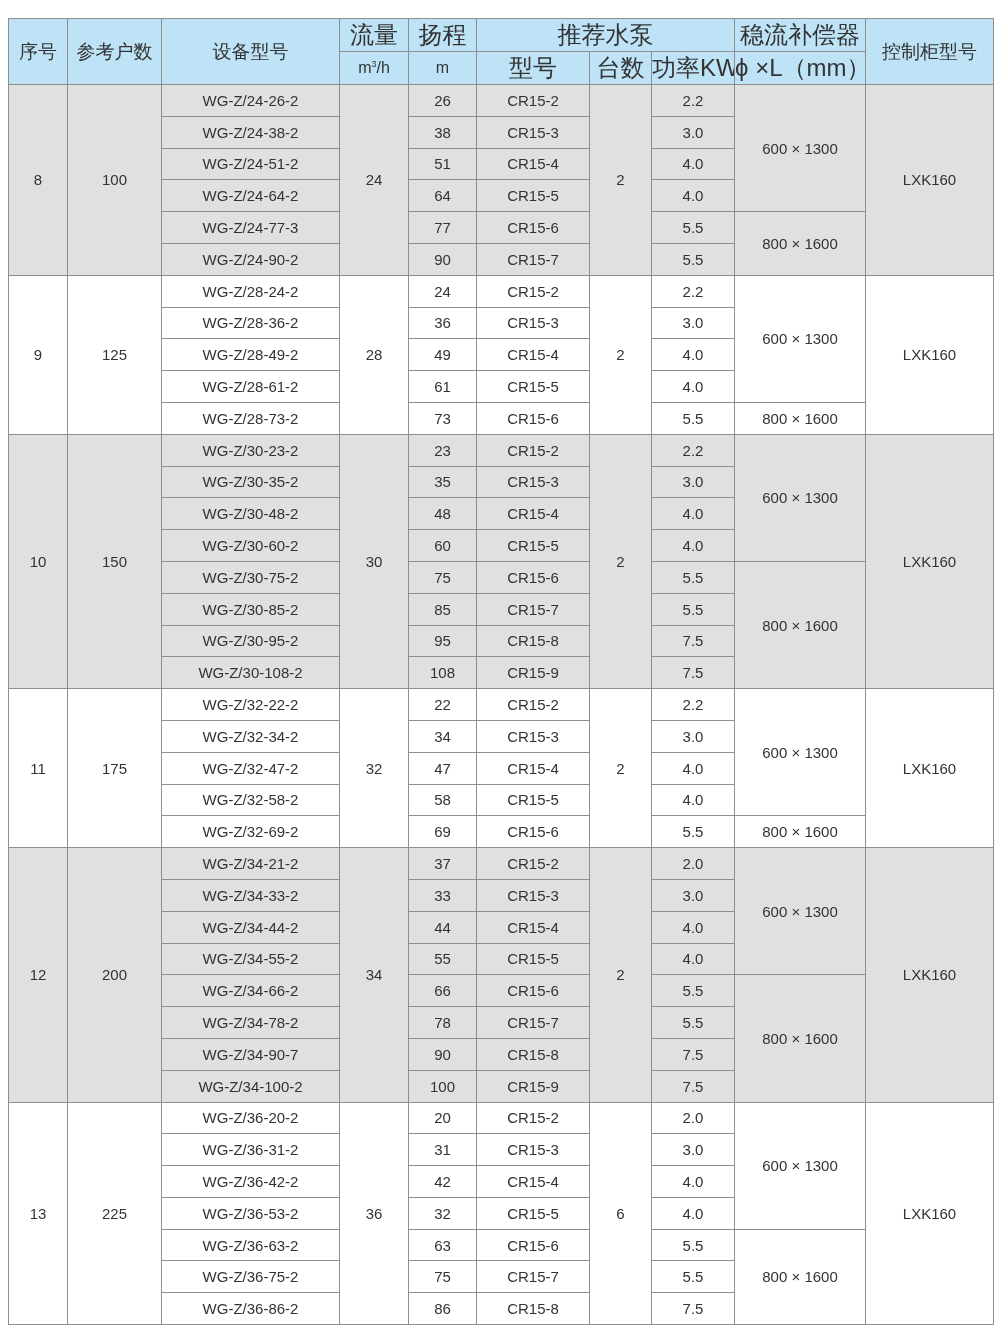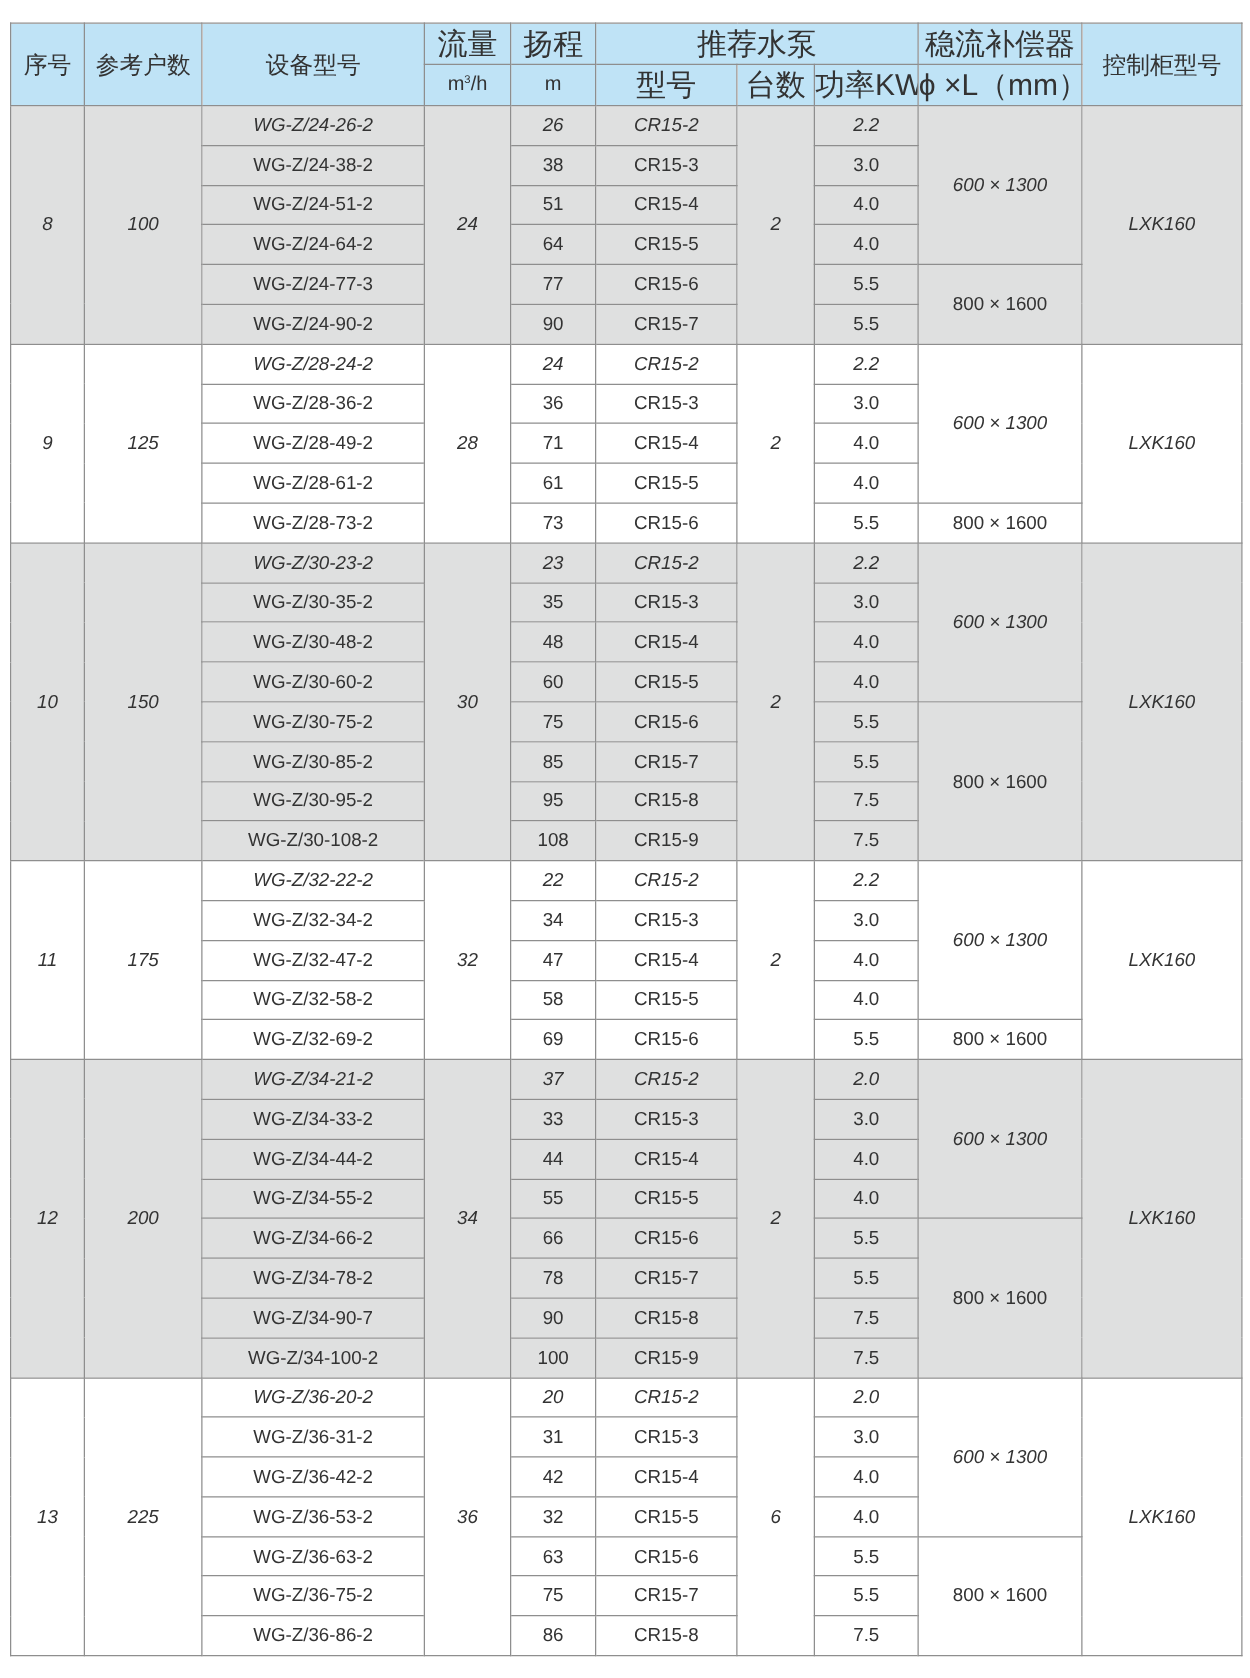--- a/index.html
+++ b/index.html
@@ -8,21 +8,21 @@
   table { position: absolute; left: 8px; top: 18px; border-collapse: collapse;
           table-layout: fixed; width: 985px; border: 1.5px solid #6d6d6d; }
   td, th { border: 1px solid #8e8e8e; text-align: center; vertical-align: middle;
            font-weight: normal; padding: 0; overflow: hidden; white-space: nowrap; }
   thead th { background: #bfe3f6; color: #333; font-size: 24px; height: 31px; }
   thead th.big { font-size: 19px; }
   thead th.sub { font-size: 16px; }
   tbody td { font-size: 15px; height: 30.8px; color: #333; }
   tbody tr.shade td { background: #dfe0e0; }
   tbody tr.plain td { background: #ffffff; }
-  tbody tr.grp-start td { border-top: 1.5px solid #6d6d6d; font-style: italic; }
+  tbody tr.grp-start td { border-top: 1.5px solid #6d6d6d; }
   sup { font-size: 9px; }
 </style>
 </head>
 <body>
 
 <table>
   <colgroup>
     <col style="width:59px">
       <col style="width:94px">
       <col style="width:178px">
@@ -111,21 +111,21 @@
         <td rowspan="5">LXK160</td>
       </tr>
       <tr class="plain">
         <td>WG-Z/28-36-2</td>
         <td>36</td>
         <td>CR15-3</td>
         <td>3.0</td>
       </tr>
       <tr class="plain">
         <td>WG-Z/28-49-2</td>
-        <td>71</td>
+        <td>49</td>
         <td>CR15-4</td>
         <td>4.0</td>
       </tr>
       <tr class="plain">
         <td>WG-Z/28-61-2</td>
         <td>61</td>
         <td>CR15-5</td>
         <td>4.0</td>
       </tr>
       <tr class="plain">

